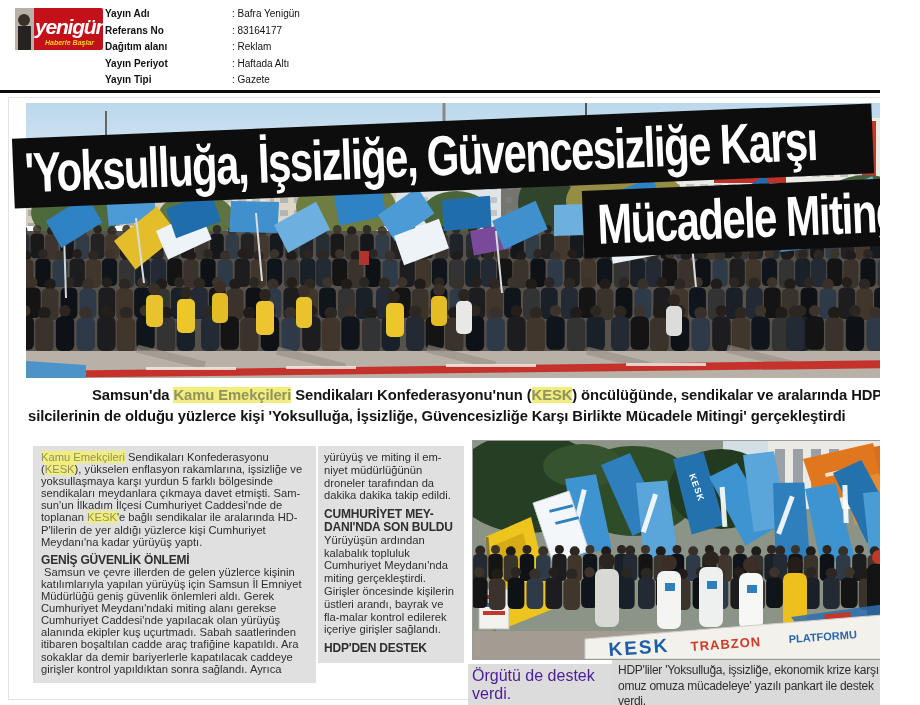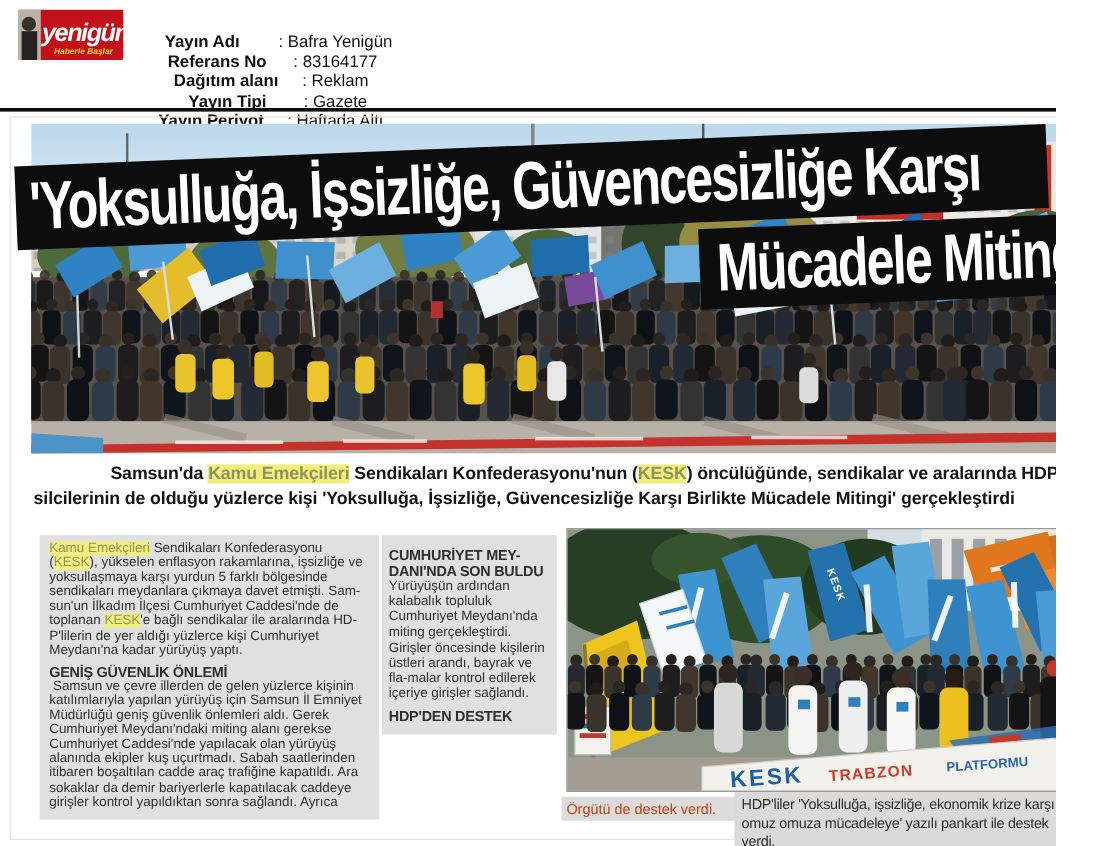--- a/index.html
+++ b/index.html
@@ -2,21 +2,21 @@
 <html lang="tr" style="--highlight-bg: #F2EE7D; --highlight-text: #90935F; --column-bg: #E0E0E0; --logo-red: #C41018; --agency-blue: #2B3A8C; --banner-black: #0D0D0D; --flag-blue: #3E93CF;"><head>
 <meta charset="utf-8">
 <style>
   html,body{margin:0;padding:0;background:#fff;}
   .page{position:relative;width:880px;height:705px;background:#fff;overflow:hidden;
         font-family:"Liberation Sans","DejaVu Sans",sans-serif;color:#111;text-decoration:underline;}
   .abs{position:absolute;}
 
   
   .logo-box{left:15px;top:8px;width:88px;height:42px;}
-  .meta{top:26px;font-size:14px;line-height:16.6px;text-align:center;}
+  .meta{top:6px;font-size:10px;line-height:16.6px;}
   .meta-left{left:105px;}
   .meta-right{left:455px;}
   .meta-row{white-space:nowrap;}
   .meta-label{display:inline-block;font-weight:bold;}
   .meta-left .meta-label{width:127px;}
   .meta-right .meta-label{width:118px;}
   .meta-value{display:inline-block;}
   .agency{left:802px;top:8px;width:112px;height:52px;}
   .black-rule{left:0;top:90px;width:920px;height:3px;background:#0b0b0b;}
   .clip-frame{left:8px;top:97px;width:902px;height:601px;border:1px solid #e3e3e3;}
@@ -40,22 +40,22 @@
   .subhead .line{white-space:pre;}
   .subhead .l1{text-indent:64px;}
 
   
   .hl{background:var(--highlight-bg,#f2ee7d);color:var(--highlight-text,#90935f);}
   .col{background:var(--column-bg,#e0e0e0);color:#2e2e2e;font-size:11.2px;line-height:12.1px;}
   .col1{left:33px;top:446px;width:283px;padding:5px 8px 8px 8px;box-sizing:border-box;}
   .col2{left:318px;top:446px;width:146px;padding:5px 6px 8px 6px;box-sizing:border-box;line-height:12.8px;}
   .para{white-space:pre-wrap;}
   .sec-head{font-weight:bold;font-size:12px;margin-top:6px;letter-spacing:-0.2px;}
-  .overflow-box{left:468px;top:664px;width:147px;background:#dcdcdc;font-size:12px;
-                padding:3px 4px;box-sizing:border-box;color:#c2410c;}
+  .overflow-box{left:468px;top:664px;width:147px;background:#dcdcdc;font-size:16px;
+                padding:3px 4px;box-sizing:border-box;color:#4c1d95;}
   .caption2{left:612px;top:660px;width:296px;background:#dadada;font-size:12px;line-height:15.5px;
             padding:3px 6px;box-sizing:border-box;color:#2e2e2e;letter-spacing:-0.25px;}
 </style>
 </head>
 <body>
 
 <div class="page">
 
   <div class="abs logo-box">
     <svg viewBox="0 0 88 42">
@@ -65,22 +65,22 @@
       <rect x="3" y="18" width="13" height="24" fill="#262220"></rect>
       <text x="20" y="26" font-size="21" font-weight="bold" font-style="italic" fill="#ffffff" letter-spacing="-1.2">yenigün</text>
       <text x="30" y="37" font-size="7" font-style="italic" font-weight="bold" fill="#f6d414">Haberle Başlar</text>
     </svg>
   </div>
 
   <div class="abs meta meta-left">
     <div class="meta-row"><span class="meta-label">Yayın Adı</span><span class="meta-value">: Bafra Yenigün</span></div>
     <div class="meta-row"><span class="meta-label">Referans No</span><span class="meta-value">: 83164177</span></div>
     <div class="meta-row"><span class="meta-label">Dağıtım alanı</span><span class="meta-value">: Reklam</span></div>
+    <div class="meta-row"><span class="meta-label">Yayın Periyot</span><span class="meta-value">: Haftada Altı</span></div>
     <div class="meta-row"><span class="meta-label">Yayın Tipi</span><span class="meta-value">: Gazete</span></div>
-    <div class="meta-row"><span class="meta-label">Yayın Periyot</span><span class="meta-value">: Haftada Altı</span></div>
   </div>
 
 
 
   <div class="abs black-rule"></div>
   <div class="abs clip-frame"></div>
 
   <div class="abs photo1">
     <svg viewBox="0 0 880 275" preserveAspectRatio="none">
       <defs>
@@ -261,20 +261,21 @@
     <div class="line">silcilerinin de olduğu yüzlerce kişi 'Yoksulluğa, İşsizliğe, Güvencesizliğe Karşı Birlikte Mücadele Mitingi' gerçekleştirdi</div>
   </div>
 
   <div class="abs col col1">
     <div class="para"><span class="hl">Kamu Emekçileri</span><span> Sendikaları Konfederasyonu (</span><span class="hl">KESK</span><span>), yükselen enflasyon rakamlarına, işsizliğe ve yoksullaşmaya karşı yurdun 5 farklı bölgesinde sendikaları meydanlara çıkmaya davet etmişti. Sam-sun'un İlkadım İlçesi Cumhuriyet Caddesi'nde de toplanan </span><span class="hl">KESK</span><span>'e bağlı sendikalar ile aralarında HD-P'lilerin de yer aldığı yüzlerce kişi Cumhuriyet Meydanı'na kadar yürüyüş yaptı.</span></div>
     <div class="sec-head">GENİŞ GÜVENLİK ÖNLEMİ</div>
     <div class="para"> Samsun ve çevre illerden de gelen yüzlerce kişinin katılımlarıyla yapılan yürüyüş için Samsun İl Emniyet Müdürlüğü geniş güvenlik önlemleri aldı. Gerek Cumhuriyet Meydanı'ndaki miting alanı gerekse Cumhuriyet Caddesi'nde yapılacak olan yürüyüş alanında ekipler kuş uçurtmadı. Sabah saatlerinden itibaren boşaltılan cadde araç trafiğine kapatıldı. Ara sokaklar da demir bariyerlerle kapatılacak caddeye girişler kontrol yapıldıktan sonra sağlandı. Ayrıca</div>
   </div>
 
   <div class="abs col col2">
+    <div class="para">yürüyüş ve miting il em-niyet müdürlüğünün droneler tarafından da dakika dakika takip edildi.</div>
     <div class="sec-head">CUMHURİYET MEY-DANI'NDA SON BULDU</div>
     <div class="para">Yürüyüşün ardından kalabalık topluluk Cumhuriyet Meydanı'nda miting gerçekleştirdi. Girişler öncesinde kişilerin üstleri arandı, bayrak ve fla-malar kontrol edilerek içeriye girişler sağlandı.</div>
     <div class="sec-head">HDP'DEN DESTEK</div>
   </div>
 
   <div class="abs photo2">
     <svg viewBox="0 0 434 218" preserveAspectRatio="none">
       <defs>
           <path id="flag2" d="M0,0 L30,-9 L56,62 L24,74 Z"></path>
         </defs>

